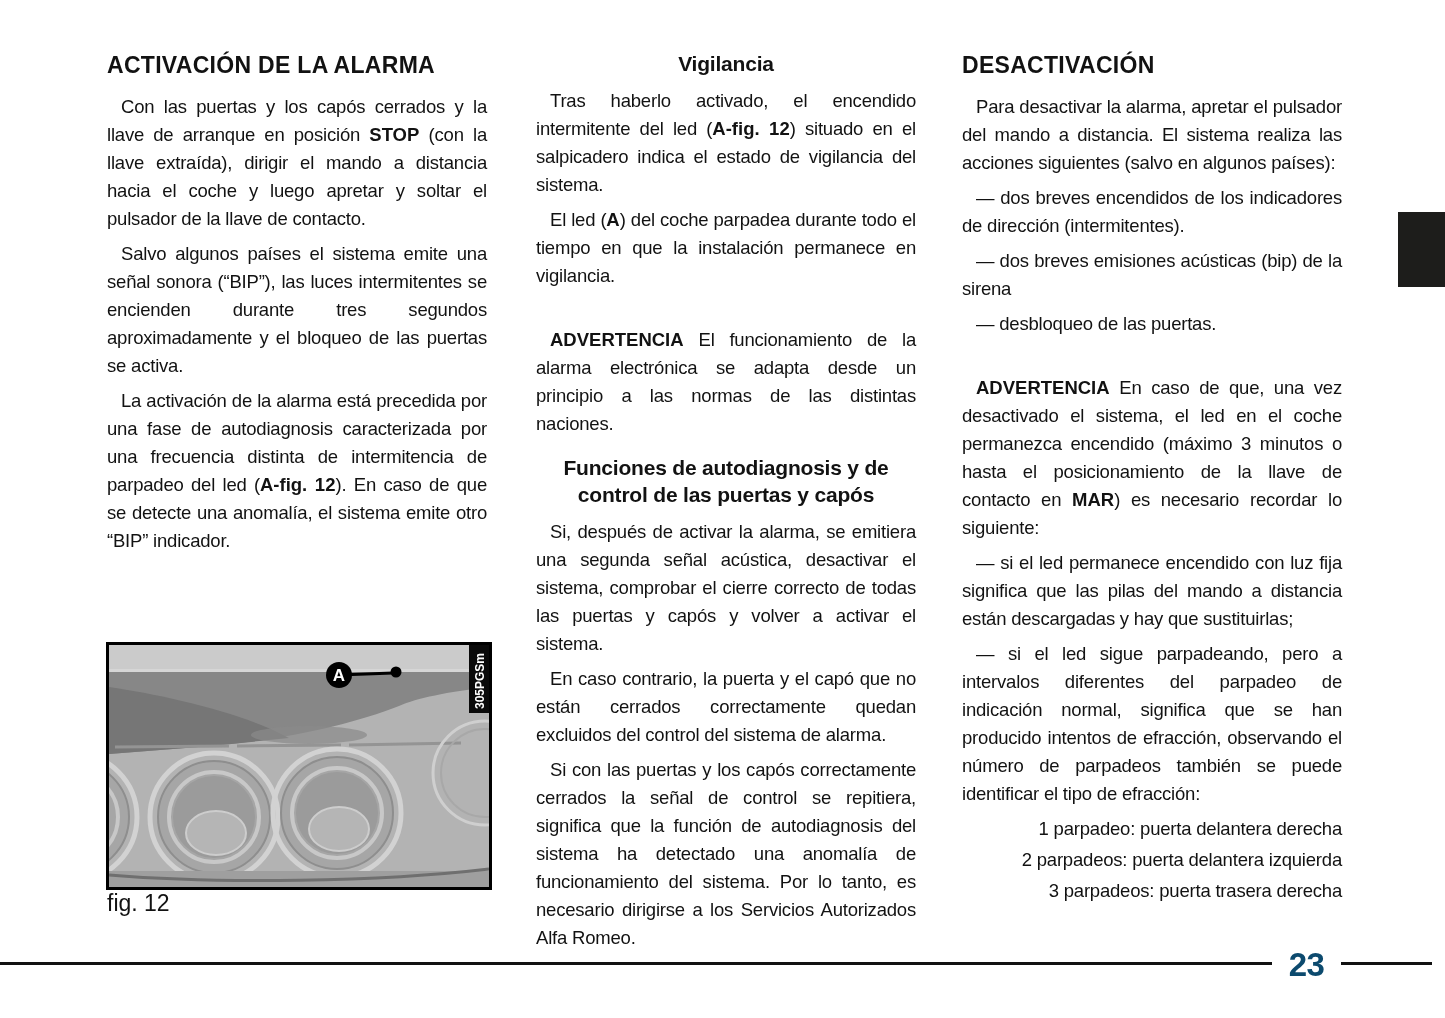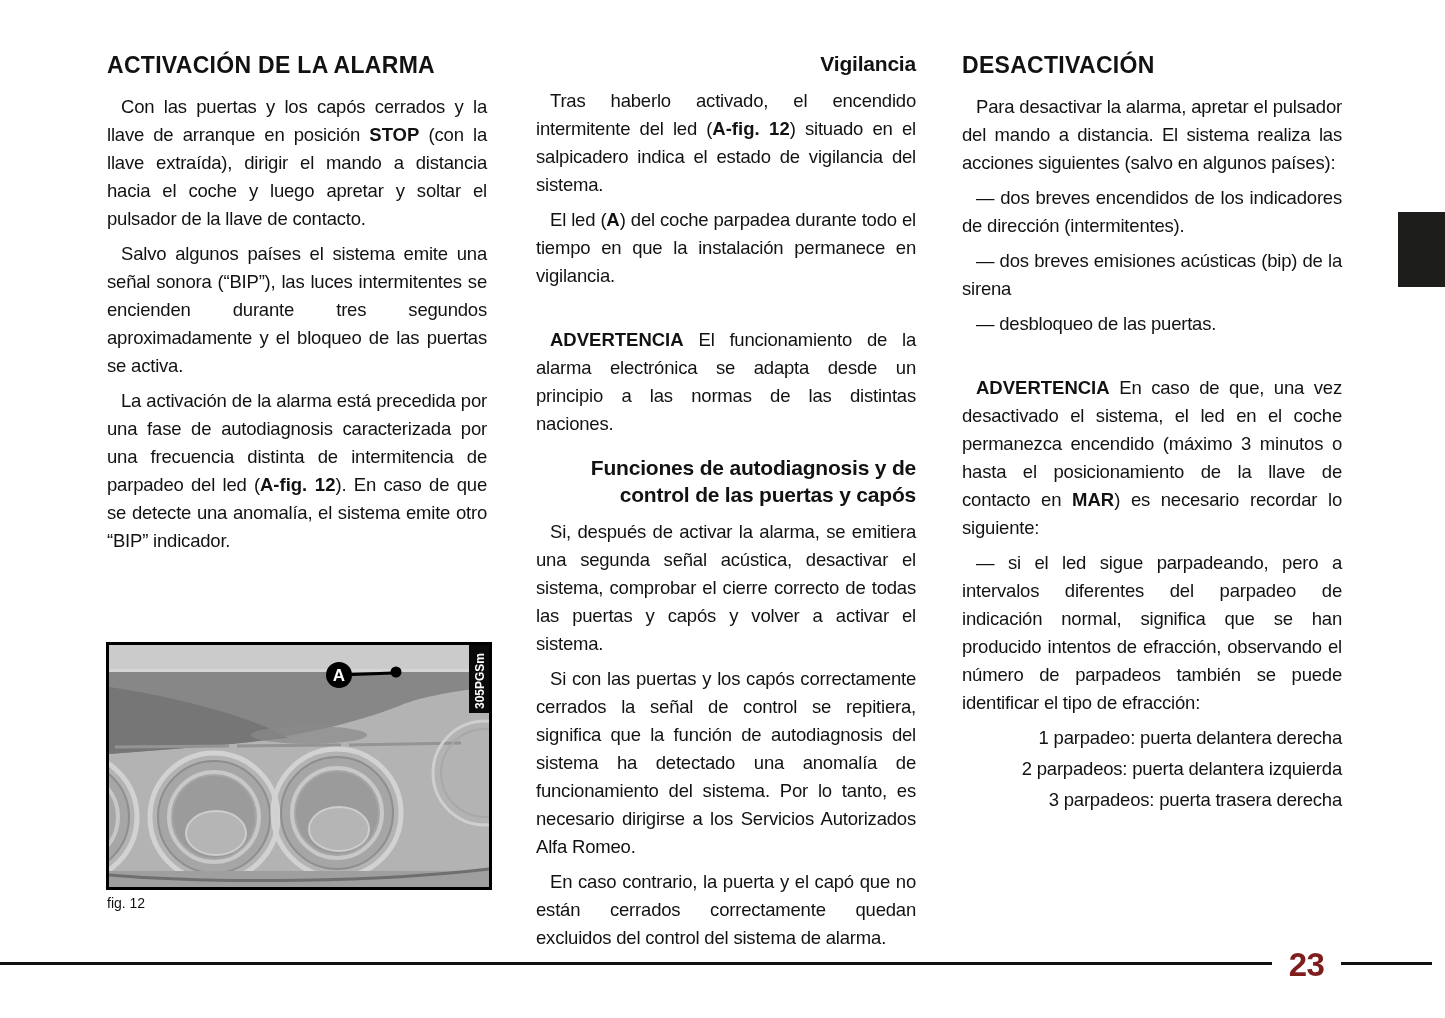--- a/index.html
+++ b/index.html
@@ -17,46 +17,46 @@
   .col-middle { left:536px; }
   .col-right  { left:962px; }
   .col p { margin:0 0 7px 0; text-indent:14px; }
   .col p b { letter-spacing:0; }
   h1.main-heading {
     font-size:23px; line-height:30px; margin:0 0 13px 0;
     letter-spacing:0.3px; text-align:left; text-indent:0;
   }
   h2.sub-heading {
     font-size:21px; line-height:27px; margin:16px 0 10px 0;
-    text-align:right; text-indent:0; white-space:pre-line; letter-spacing:-0.2px;
+    text-align:center; text-indent:0; white-space:pre-line; letter-spacing:-0.2px;
   }
   p.advertencia { margin-top:36px; }
   .list-line { text-indent:14px; text-align:right; margin:2px 0 3px 0; }
   
   .figure-box {
     position:absolute; left:106px; top:642px; width:380px; height:242px;
     border:3px solid #000; background:#b3b3b3;
   }
   .figure-box svg { display:block; }
   .fig-caption {
     position:absolute; left:107px; top:890px;
-    font-size:14px; line-height:26px; color:#121212;
+    font-size:23px; line-height:26px; color:#121212;
   }
   
   .side-tab {
     position:absolute; left:1398px; top:212px; width:47px; height:75px;
     background:#1d1d1b;
   }
   
   .footer-rule { position:absolute; height:3px; background:#111; top:962px; }
   .footer-rule.left  { left:0; width:1272px; }
   .footer-rule.right { left:1341px; width:91px; }
   .page-number {
     position:absolute; left:1272px; top:946px; width:69px;
-    text-align:center; font-size:33px; font-weight:bold; color:#7f1d1d;
+    text-align:center; font-size:33px; font-weight:bold; color:#0c4a6e;
     letter-spacing:-0.5px;
   }
 </style>
 </head>
 <body>
 
 <div class="page">
 
   <section class="col col-left">
     <h1 class="main-heading">ACTIVACIÓN DE LA ALARMA</h1>
@@ -66,31 +66,32 @@
   </section>
 
   <section class="col col-middle">
     <h2 class="sub-heading" style="margin-top:0;">Vigilancia</h2>
     <p><span>Tras haberlo activado, el encendido intermitente del led (</span><b>A-fig. 12</b><span>) situado en el salpicadero indica el estado de vigilancia del sistema.</span></p>
     <p><span>El led (</span><b>A</b><span>) del coche parpadea durante todo el tiempo en que la instalación permanece en vigilancia.</span></p>
     <p class="advertencia"><b>ADVERTENCIA</b><span> El funcionamiento de la alarma electrónica se adapta desde un principio a las normas de las distintas naciones.</span></p>
     <h2 class="sub-heading">Funciones de autodiagnosis y de
 control de las puertas y capós</h2>
     <p><span>Si, después de activar la alarma, se emitiera una segunda señal acústica, desactivar el sistema, comprobar el cierre correcto de todas las puertas y capós y volver a activar el sistema.</span></p>
+    <p><span>En caso contrario, la puerta y el capó que no están cerrados correctamente quedan excluidos del control del sistema de alarma.</span></p>
     <p><span>Si con las puertas y los capós correctamente cerrados la señal de control se repitiera, significa que la función de autodiagnosis del sistema ha detectado una anomalía de funcionamiento del sistema. Por lo tanto, es necesario dirigirse a los Servicios Autorizados Alfa Romeo.</span></p>
-    <p><span>En caso contrario, la puerta y el capó que no están cerrados correctamente quedan excluidos del control del sistema de alarma.</span></p>
   </section>
 
   <section class="col col-right">
     <h1 class="main-heading">DESACTIVACIÓN</h1>
     <p><span>Para desactivar la alarma, apretar el pulsador del mando a distancia. El sistema realiza las acciones siguientes (salvo en algunos países):</span></p>
     <p><span>— dos breves encendidos de los indicadores de dirección (intermitentes).</span></p>
     <p><span>— dos breves emisiones acústicas (bip) de la sirena</span></p>
     <p><span>— desbloqueo de las puertas.</span></p>
     <p class="advertencia"><b>ADVERTENCIA</b><span> En caso de que, una vez desactivado el sistema, el led en el coche permanezca encendido (máximo 3 minutos o hasta el posicionamiento de la llave de contacto en </span><b>MAR</b><span>) es necesario recordar lo siguiente:</span></p>
+    <p><span>— si el led permanece encendido con luz fija significa que las pilas del mando a distancia están descargadas y hay que sustituirlas;</span></p>
     <p><span>— si el led sigue parpadeando, pero a intervalos diferentes del parpadeo de indicación normal, significa que se han producido intentos de efracción, observando el número de parpadeos también se puede identificar el tipo de efracción:</span></p>
     <div class="list-line">1 parpadeo: puerta delantera derecha</div>
     <div class="list-line">2 parpadeos: puerta delantera izquierda</div>
     <div class="list-line">3 parpadeos: puerta trasera derecha</div>
   </section>
 
   <div class="figure-box">
     <svg width="380" height="242" viewBox="0 0 380 242">
 
       <rect x="0" y="0" width="380" height="242" fill="#b3b3b3"></rect>

